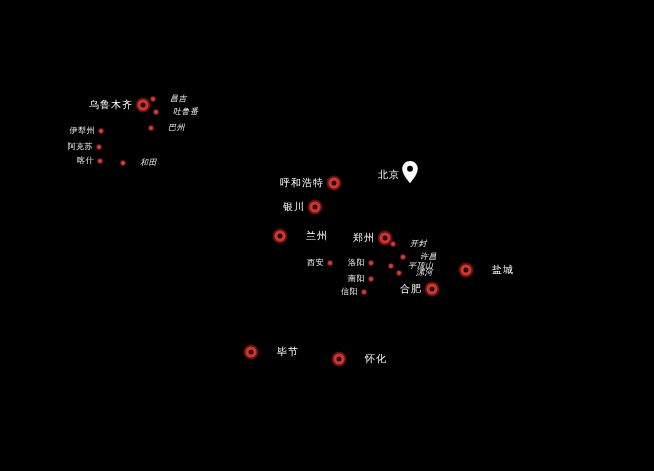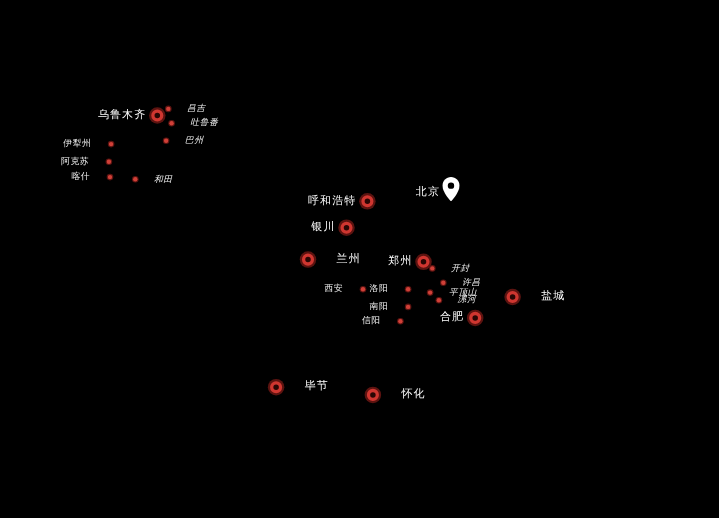--- a/index.html
+++ b/index.html
@@ -35,21 +35,21 @@
     white-space:nowrap;
     color:var(--label,#fff);
     font-size:10px;
     line-height:1;
     letter-spacing:1px;
   }
   .minor .label{font-size:8px;color:#f2f2f2;letter-spacing:0.5px;}
   .label-right{left:26px;}
   .label-left{right:10px;}
   .minor .label-right{left:17px;font-style:italic;}
-  .minor .label-left{right:18px;font-family:Liberation Serif, serif;}
+  .minor .label-left{right:6px;font-family:Liberation Serif, serif;}
   
   .pin .pin-icon{
     position:absolute;left:-8px;top:-22px;
     width:16px;height:22px;display:block;
   }
   .pin .label{top:-8px;}
   .pin .label-left{right:10px;}
 </style>
 </head>
 <body>

